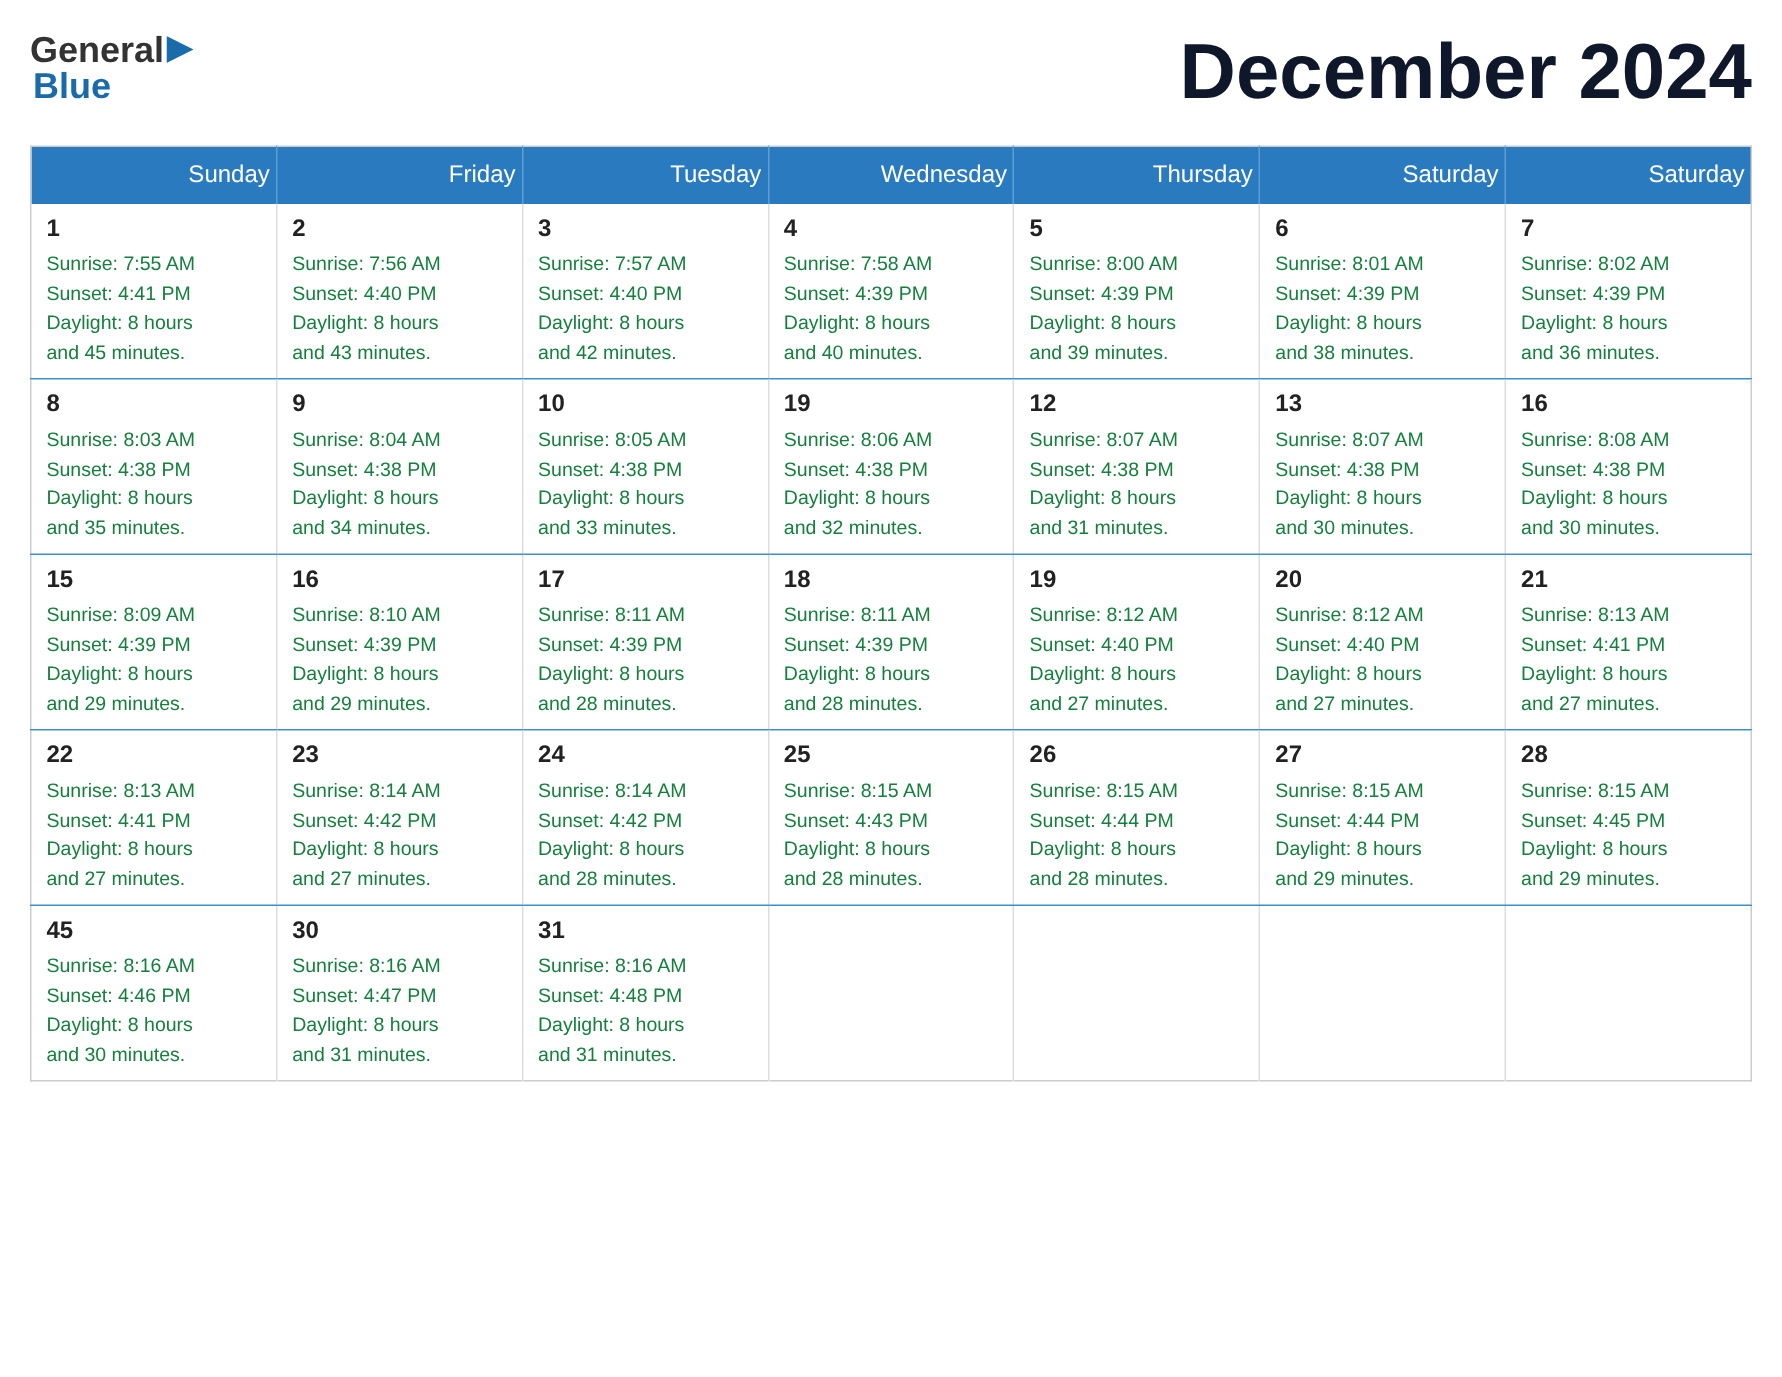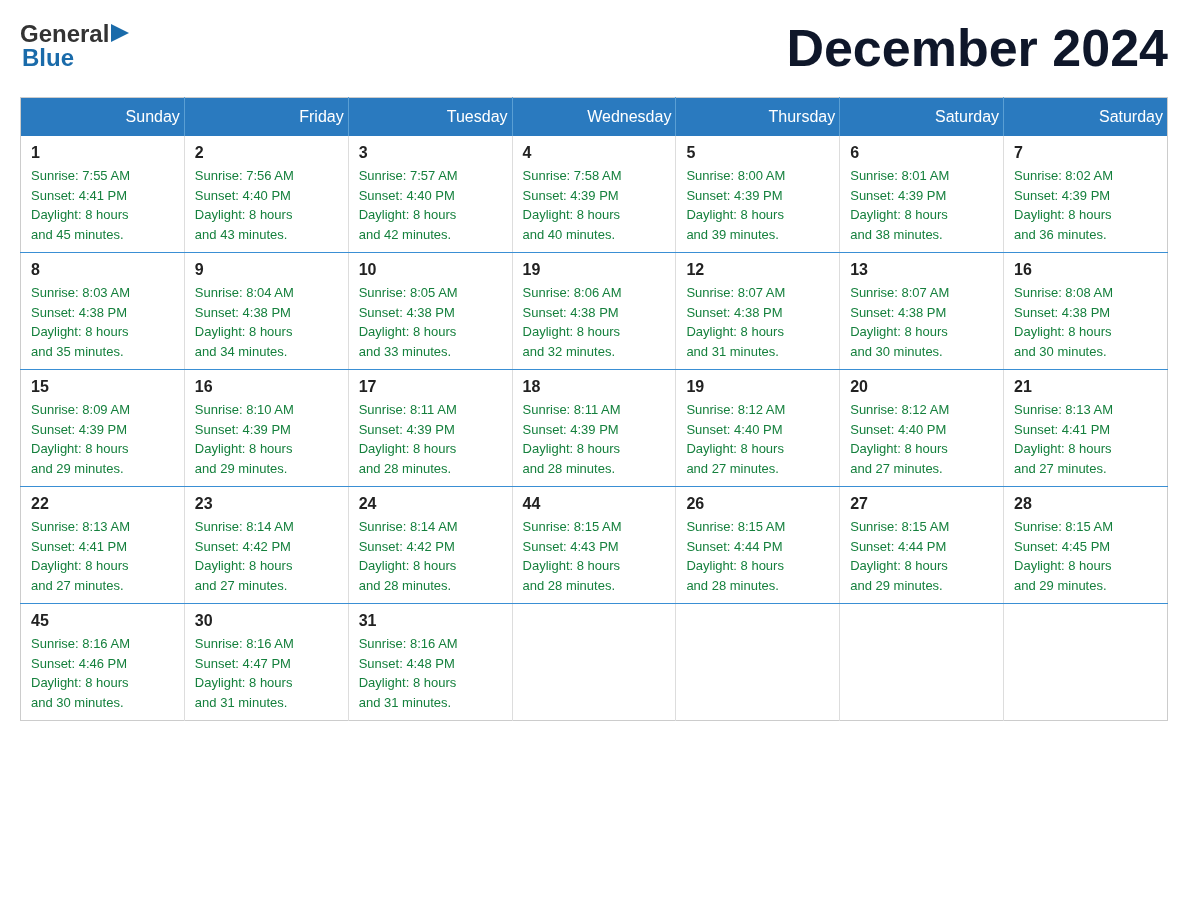--- a/index.html
+++ b/index.html
@@ -219,21 +219,21 @@
         </td>
         <td>
           <div class="day-number">23</div>
           <div class="day-info">Sunrise: 8:14 AM<br>Sunset: 4:42 PM<br>Daylight: 8 hours<br>and 27 minutes.</div>
         </td>
         <td>
           <div class="day-number">24</div>
           <div class="day-info">Sunrise: 8:14 AM<br>Sunset: 4:42 PM<br>Daylight: 8 hours<br>and 28 minutes.</div>
         </td>
         <td>
-          <div class="day-number">44</div>
+          <div class="day-number">25</div>
           <div class="day-info">Sunrise: 8:15 AM<br>Sunset: 4:43 PM<br>Daylight: 8 hours<br>and 28 minutes.</div>
         </td>
         <td>
           <div class="day-number">26</div>
           <div class="day-info">Sunrise: 8:15 AM<br>Sunset: 4:44 PM<br>Daylight: 8 hours<br>and 28 minutes.</div>
         </td>
         <td>
           <div class="day-number">27</div>
           <div class="day-info">Sunrise: 8:15 AM<br>Sunset: 4:44 PM<br>Daylight: 8 hours<br>and 29 minutes.</div>
         </td>

